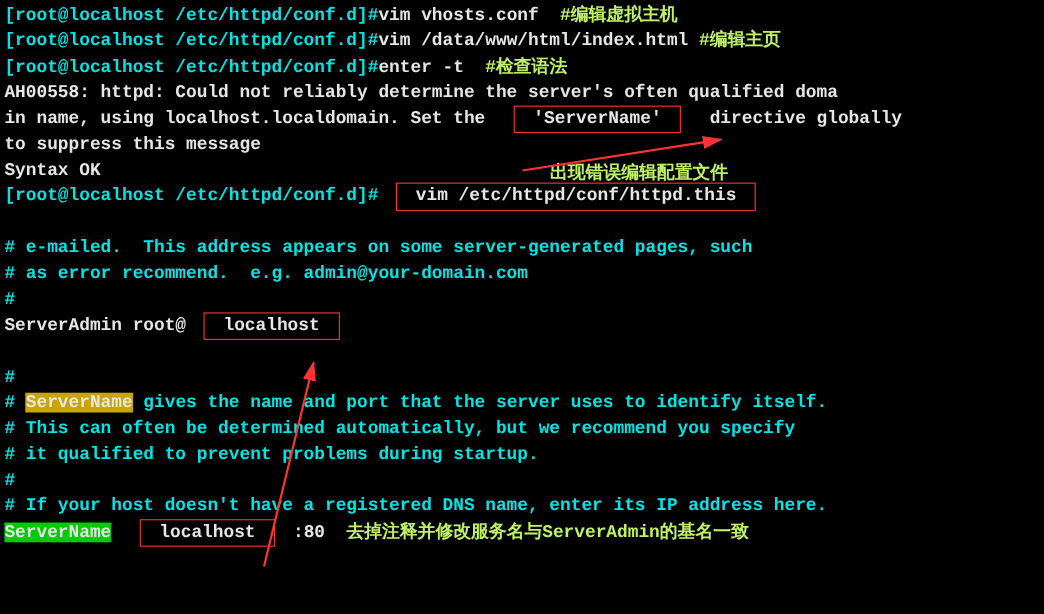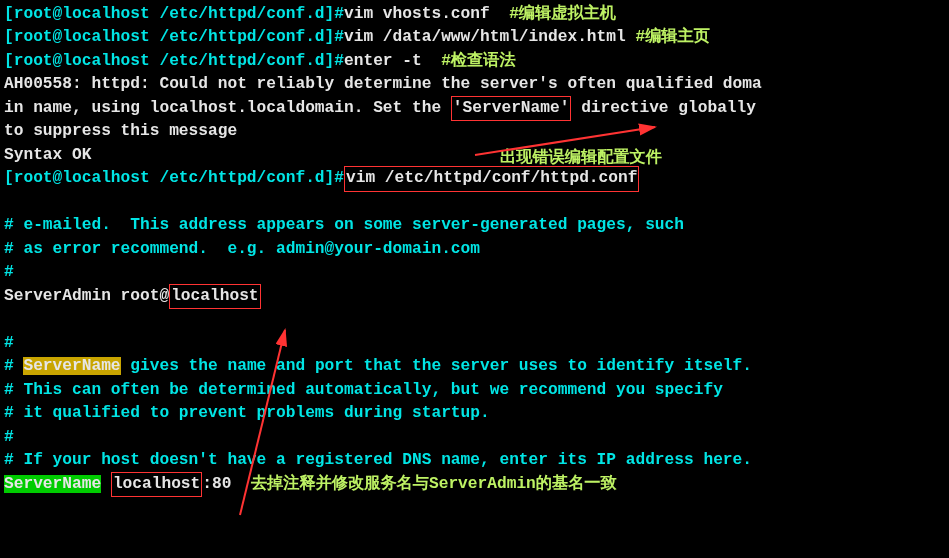--- a/index.html
+++ b/index.html
@@ -18,22 +18,22 @@
     font-weight: bold;
   }
   .line { white-space: pre; }
   .cyan  { color: #00e5e5; }
   .white { color: #e6e6e6; text-align: center; }
   .red   { color: #bef264; }
   .green-bg { background: #00cc00; color: #e6e6e6; }
   .yellow-bg { background: #c9a500; color: #e6e6e6; }
   .red-box {
     border: 1px solid #ff3333;
-    padding: 0 1px;
-    margin: -1px 0;
+    padding: 0 17px;
+    margin: -1px 16px;
     display: inline-block;
   }
   svg.arrow {
     position: absolute;
     pointer-events: none;
   }
 </style>
 </head>
 <body>
 
@@ -41,21 +41,21 @@
 
 <div class="line"><span class="cyan">[root@localhost /etc/httpd/conf.d]#</span><span class="white">vim /data/www/html/index.html </span><span class="red">#编辑主页</span></div>
 
 <div class="line"><span class="cyan">[root@localhost /etc/httpd/conf.d]#</span><span class="white">enter -t  </span><span class="red">#检查语法</span></div>
 
 <div class="line"><span class="white">AH00558: httpd: Could not reliably determine the server's often qualified doma</span></div>
 <div class="line"><span class="white">in name, using localhost.localdomain. Set the </span><span class="white red-box">'ServerName'</span><span class="white"> directive globally </span></div>
 <div class="line"><span class="white">to suppress this message</span></div>
 <div class="line"><span class="white">Syntax OK</span></div>
 
-<div class="line"><span class="cyan">[root@localhost /etc/httpd/conf.d]#</span><span class="white red-box">vim /etc/httpd/conf/httpd.conf</span></div>
+<div class="line"><span class="cyan">[root@localhost /etc/httpd/conf.d]#</span><span class="white red-box">vim /etc/httpd/conf/httpd.this</span></div>
 
 <div class="line">&nbsp;</div>
 
 <div class="line"><span class="cyan"># e-mailed.  This address appears on some server-generated pages, such</span></div>
 <div class="line"><span class="cyan"># as error recommend.  e.g. admin@your-domain.com</span></div>
 <div class="line"><span class="cyan">#</span></div>
 
 <div class="line"><span class="white">ServerAdmin root@</span><span class="white red-box">localhost</span></div>
 
 <div class="line">&nbsp;</div>

